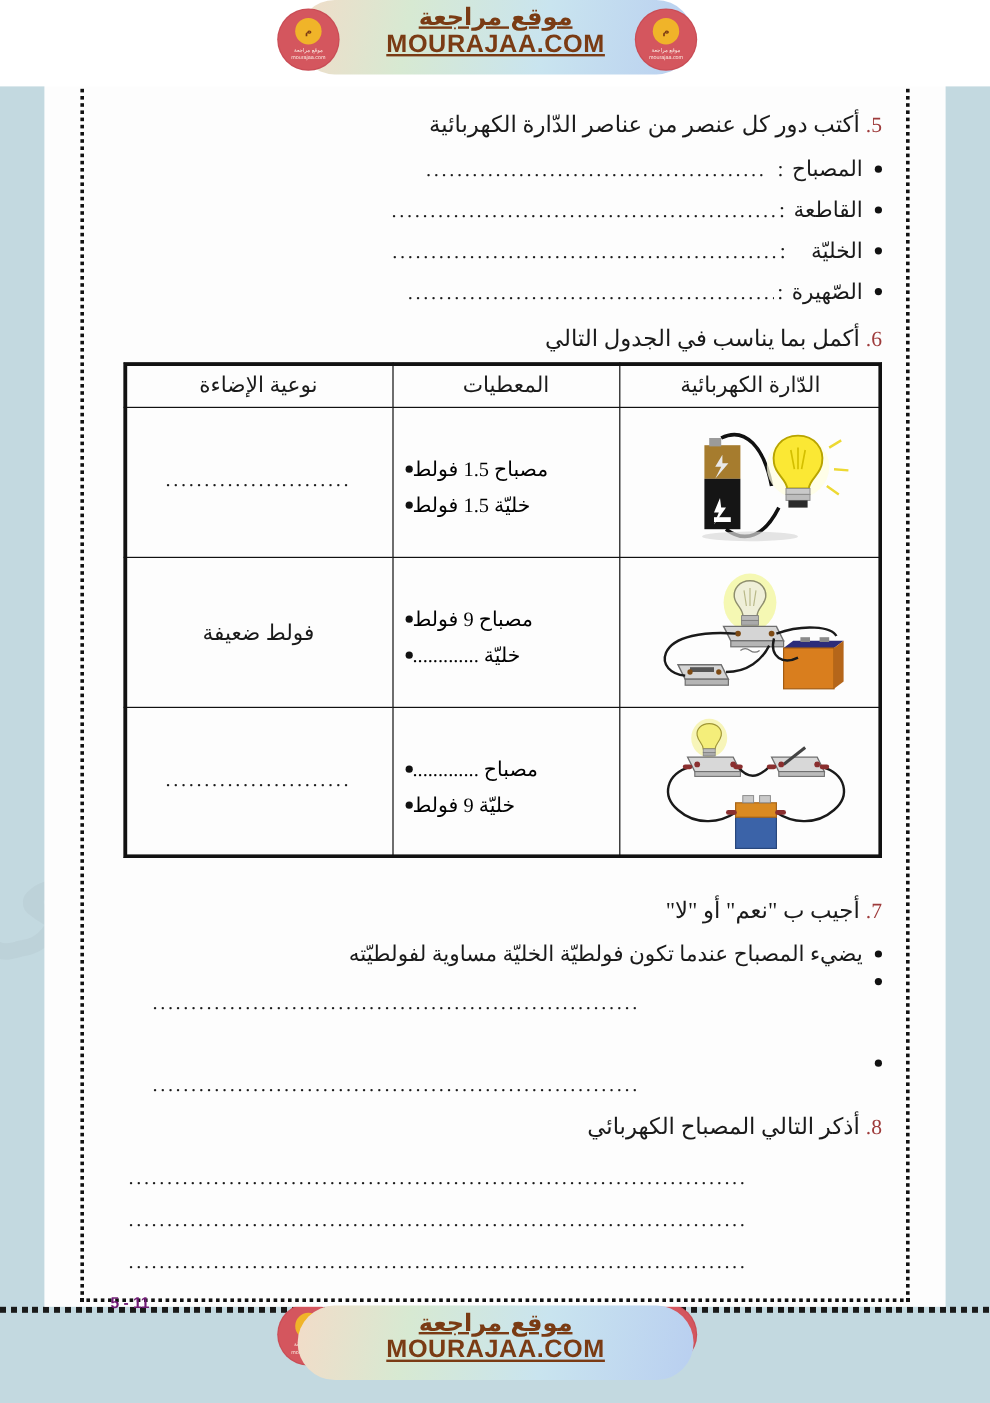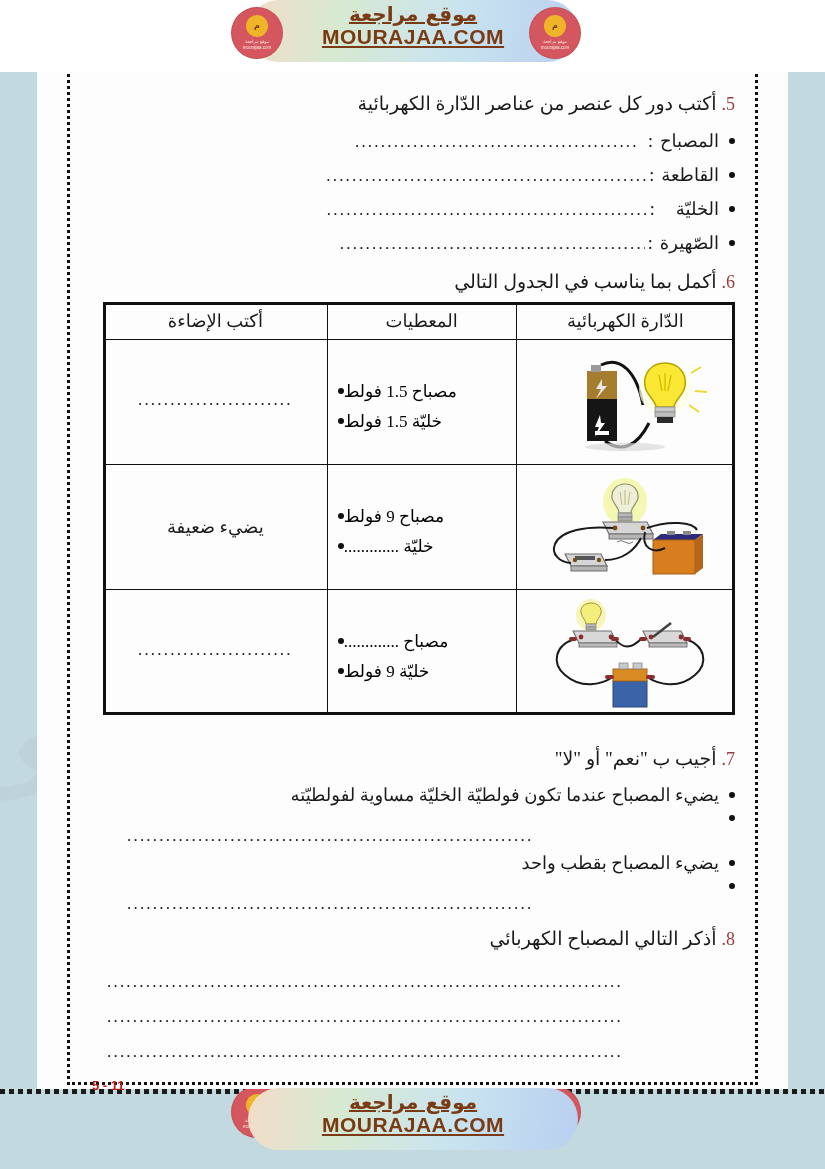--- a/index.html
+++ b/index.html
@@ -252,21 +252,21 @@
   .light-cell { font-size: 18px; color: #1a1a1a; }
 
   
   .fig { width: 200px; height: 118px; display: block; margin: 0 auto; }
 
   
   .page-num {
     position: absolute;
     left: 92px; top: 1078px;
     font-size: 13px; font-weight: bold;
-    color: #b91c1c;
+    color: #701a75;
     font-family: "Liberation Sans", sans-serif;
     z-index: 5;
     direction: ltr;
   }
 </style>
 </head>
 <body>
 
 <div class="page">
 
@@ -337,21 +337,21 @@
       <span class="q-num">6.</span>
       <span class="q-text">أكمل بما يناسب في الجدول التالي</span>
     </div>
 
     <div class="tbl">
       <table>
         <thead>
           <tr>
             <th class="th-cell col-circuit">الدّارة الكهربائية</th>
             <th class="th-cell col-data">المعطيات</th>
-            <th class="th-cell col-light">أكتب الإضاءة</th>
+            <th class="th-cell col-light">نوعية الإضاءة</th>
           </tr>
         </thead>
         <tbody>
 
           <tr class="row-body">
             <td>
               <svg class="fig" viewBox="0 0 200 118">
 
                 <rect x="62" y="28" width="30" height="28" fill="#a67c2e"></rect>
                 <rect x="62" y="56" width="30" height="42" fill="#151515"></rect>
@@ -436,21 +436,21 @@
                   <span class="txt">مصباح 9 فولط</span>
                   <span class="bullet-dot"></span>
                 </div>
                 <div class="data-item">
                   <span class="txt">خليّة .............</span>
                   <span class="bullet-dot"></span>
                 </div>
               </div>
             </td>
             <td class="light-cell">
-              <span>يضيء ضعيفة</span>
+              <span>فولط ضعيفة</span>
             </td>
           </tr>
 
           <tr class="row-body">
             <td>
               <svg class="fig" viewBox="0 0 200 118">
 
                 <ellipse cx="66" cy="22" rx="15" ry="16" fill="#f5f3a8" opacity="0.8"></ellipse>
                 <path d="M66 10 C 73 10, 77 15, 76 20 C 75 25, 71 27, 71 31 L61 31 C 61 27, 57 25, 56 20 C 55 15, 59 10, 66 10 Z" fill="#f4ee7a" stroke="#a09637" stroke-width="1"></path>
                 <rect x="61" y="31" width="10" height="3" fill="#bbb" stroke="#7d7d7d" stroke-width="0.6"></rect>
@@ -512,24 +512,20 @@
 
     <div class="bullet-row" style="right:0; top:692px;">
       <span class="bullet-dot"></span>
       <span>يضيء المصباح عندما تكون فولطيّة الخليّة مساوية لفولطيّته</span>
     </div>
     <div class="bullet-row" style="right:0; top:726px;">
       <span class="bullet-dot"></span>
     </div>
     <div class="fill-line" style="right:18px; top:734px; width:590px;">...............................................................</div>
 
-    <div class="bullet-row" style="right:0; top:760px;">
-      <span class="bullet-dot"></span>
-      <span>يضيء المصباح بقطب واحد</span>
-    </div>
     <div class="bullet-row" style="right:0; top:794px;">
       <span class="bullet-dot"></span>
     </div>
     <div class="fill-line" style="right:18px; top:802px; width:590px;">...............................................................</div>
 
     <div class="q-line q8">
       <span class="q-num">8.</span>
       <span class="q-text">أذكر التالي المصباح الكهربائي</span>
     </div>
 

